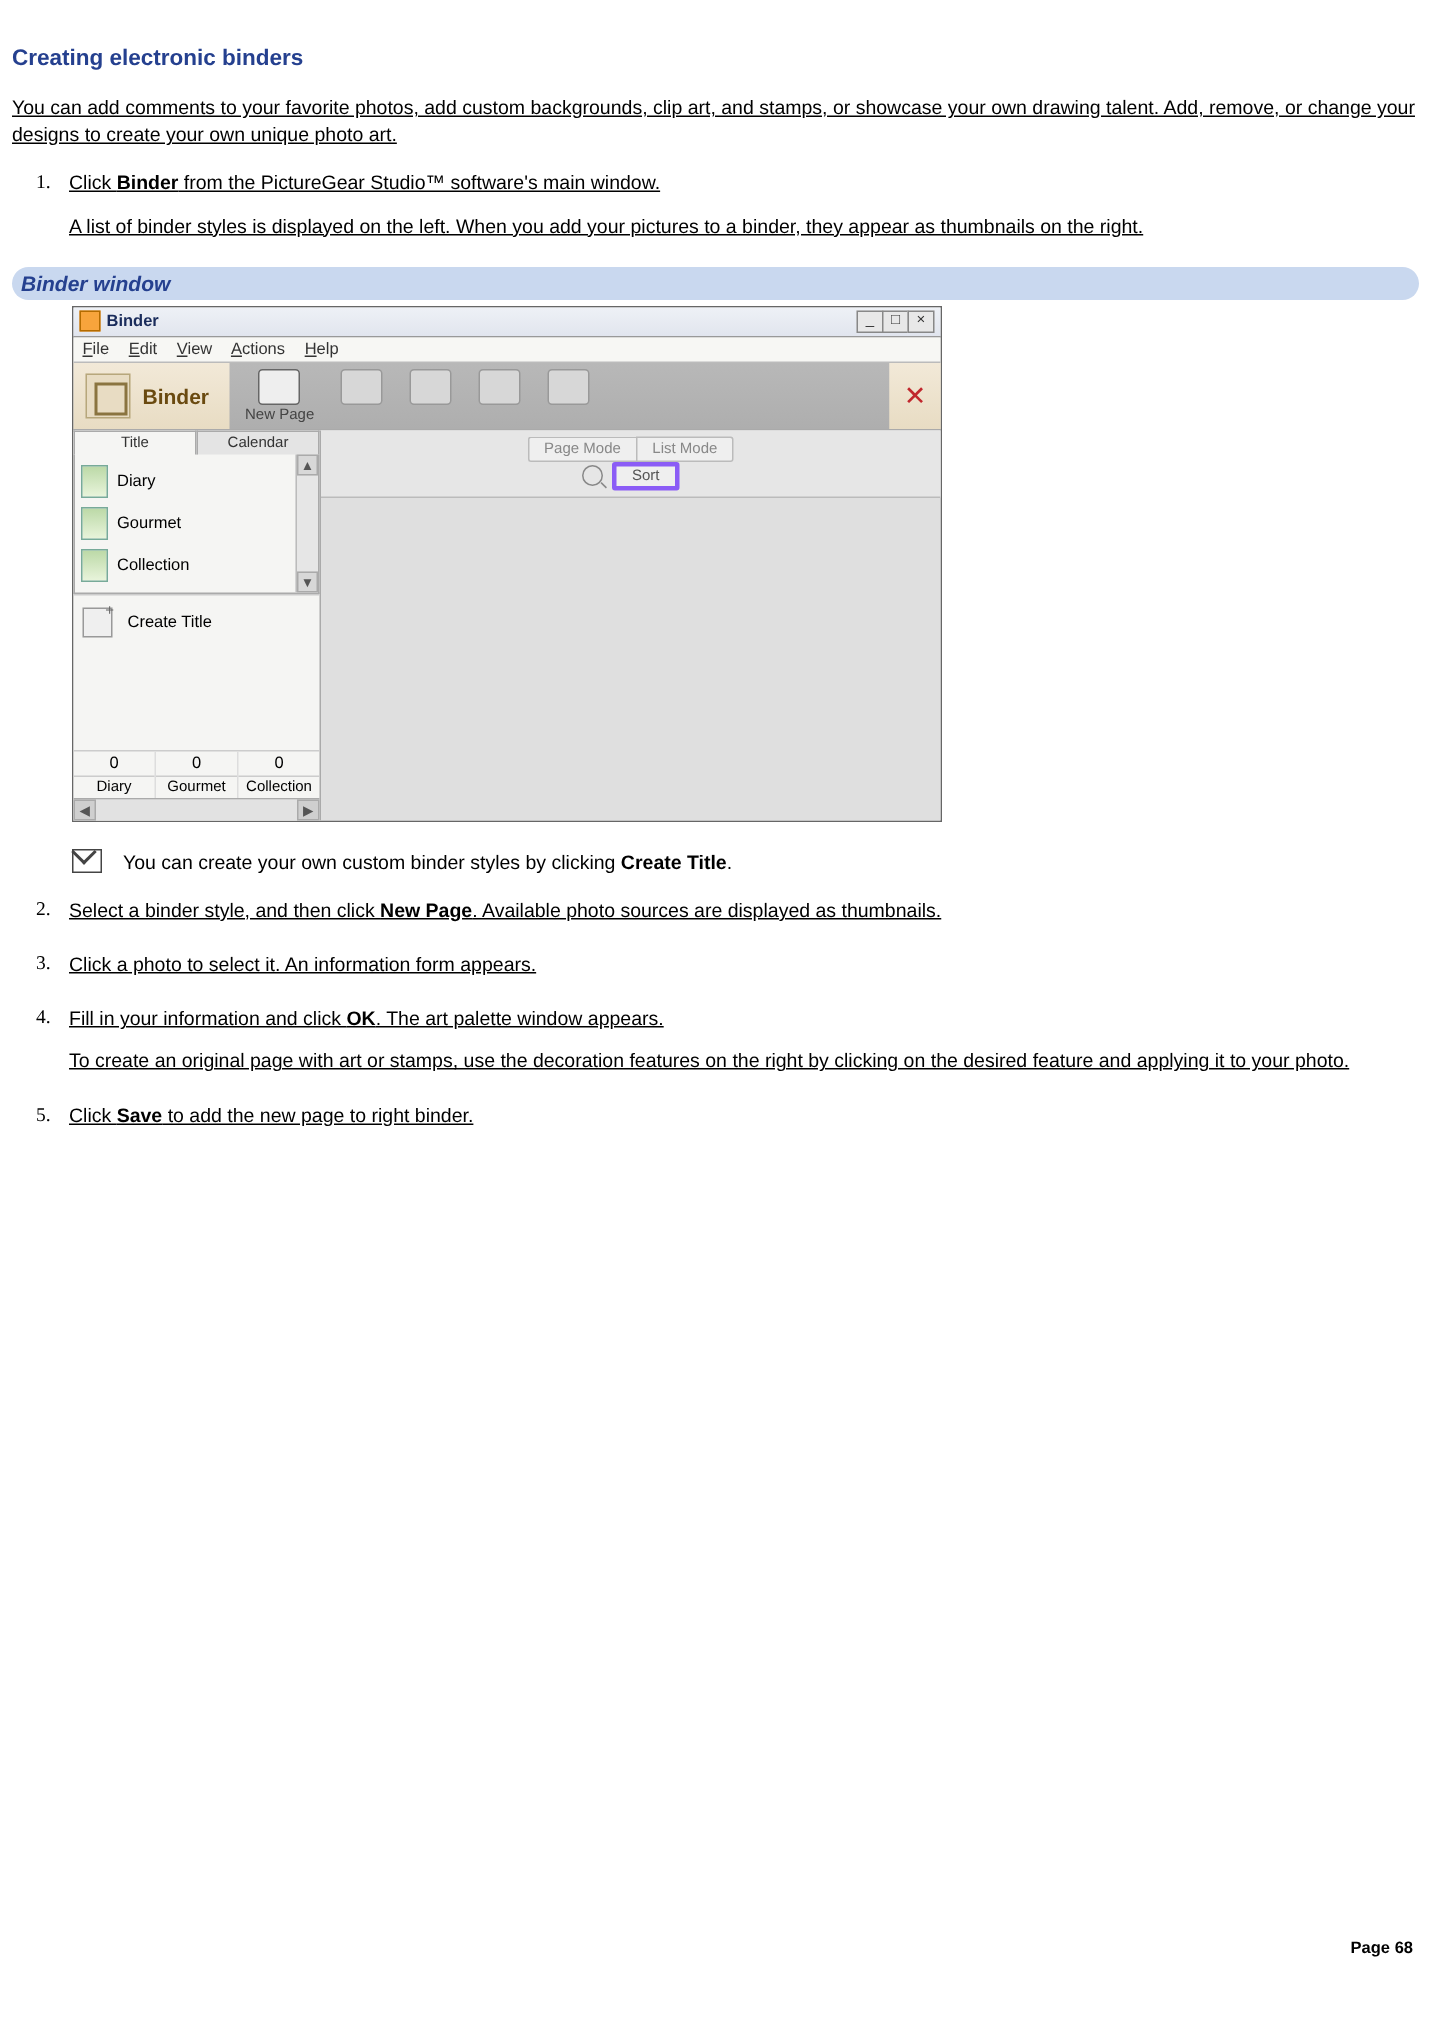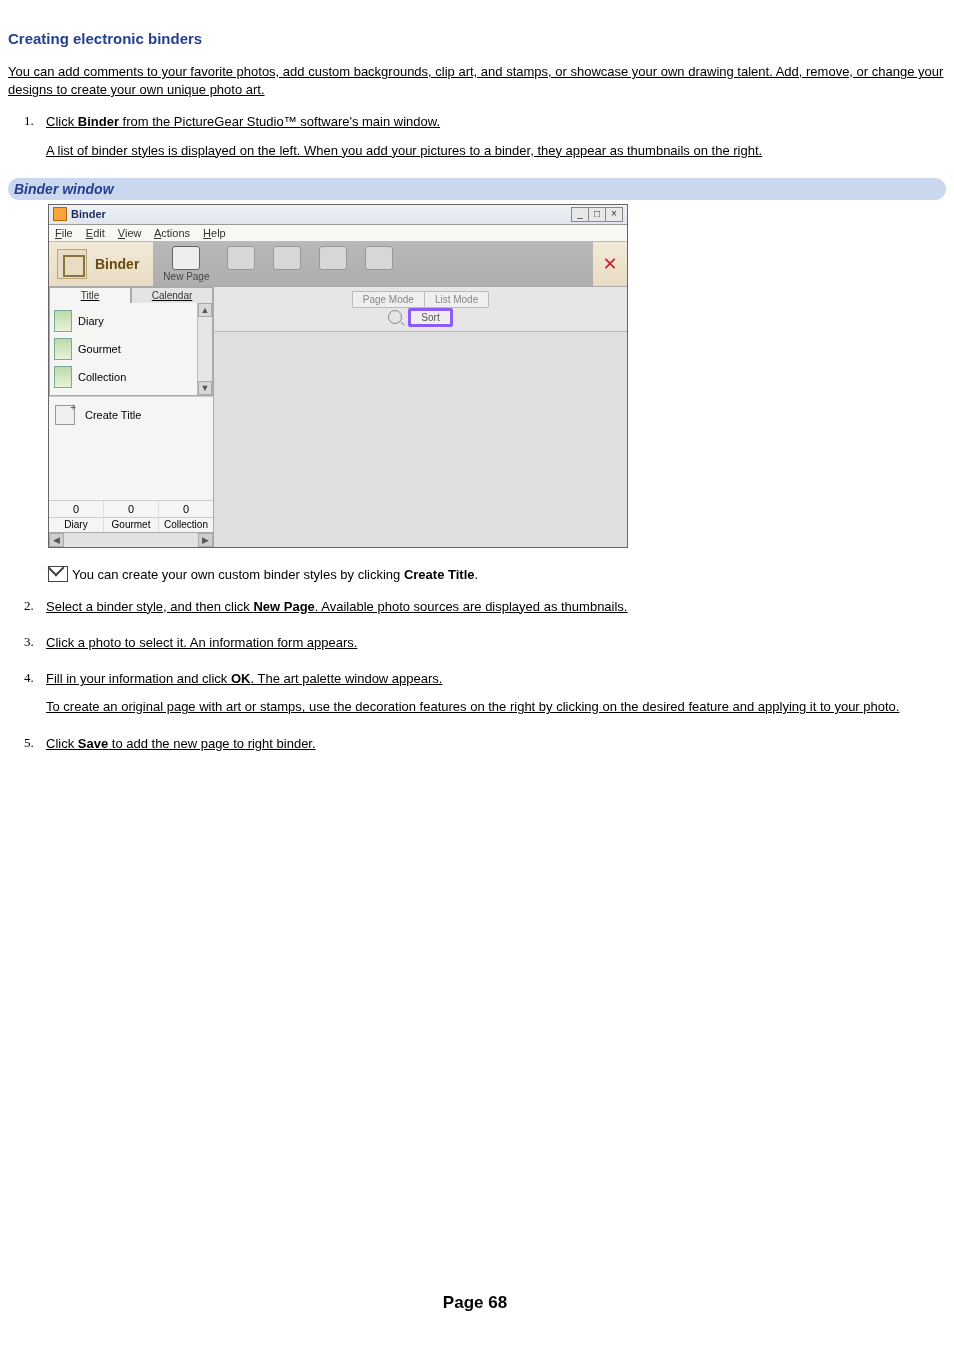--- a/index.html
+++ b/index.html
@@ -127,21 +127,21 @@
     color: #c1272d; font-size: 18px;
   }
 
   .body-split { display: flex; height: 260px; }
   .sidebar {
     width: 165px;
     background: #f5f5f3;
     border-right: 1px solid #aaa;
     display: flex; flex-direction: column;
   }
-  .tabs { display: flex; text-decoration: underline; }
+  .tabs { display: flex; }
   .tab {
     flex: 1; text-align: center;
     background: #e4e4e4;
     border: 1px solid #aaa;
     border-bottom: none;
     padding: 2px 0;
     font-size: 10px;
     color: #333;
   }
   .tab.active { background: #f5f5f3; }
@@ -197,37 +197,37 @@
     border: 1px solid #bbb; background: #efefef;
   }
   .mode-btn.left { border-right: none; border-radius: 2px 0 0 2px; }
   .mode-btn.right { border-radius: 0 2px 2px 0; }
   .mode-right { display: flex; align-items: center; gap: 6px; }
   .zoom-ico { width: 14px; height: 14px; border: 1px solid #888; border-radius: 50%; position: relative; }
   .zoom-ico::after { content: ""; position: absolute; width: 5px; height: 1px; background: #888; right: -4px; bottom: -1px; transform: rotate(45deg); }
   .sort-btn { padding: 1px 10px; font-size: 10px; border: 3px solid #8b5cf6; background: #efefef; color: #555; border-radius: 2px; }
   .content-area { flex: 1; }
 
-  .note-line { display: flex; align-items: center; margin: 18px 0 12px 40px; }
+  .note-line { display: flex; align-items: center; gap: 10px; margin: 18px 0 12px 40px; }
   .note-icon {
     width: 24px; height: 18px; position: relative;
   }
   .note-icon::before {
     content: ""; position: absolute; left: 0; top: 0;
     width: 18px; height: 14px; border: 1px solid #444; background: #fff;
   }
   .note-icon::after {
     content: ""; position: absolute; left: 2px; top: -4px;
     width: 10px; height: 10px; border-left: 2px solid #444; border-bottom: 2px solid #444;
     transform: rotate(-45deg);
   }
   .page-footer {
-    text-align: center;
+    text-align: right;
     font-weight: bold;
-    font-size: 17px;
+    font-size: 11px;
     margin-top: 540px;
     padding-right: 4px;
   }
 </style>
 </head>
 <body>
 
 <h2 class="title">Creating electronic binders</h2>
 
 <p>You can add comments to your favorite photos, add custom backgrounds, clip art, and stamps, or showcase your own drawing talent. Add, remove, or change your designs to create your own unique photo art.</p>

